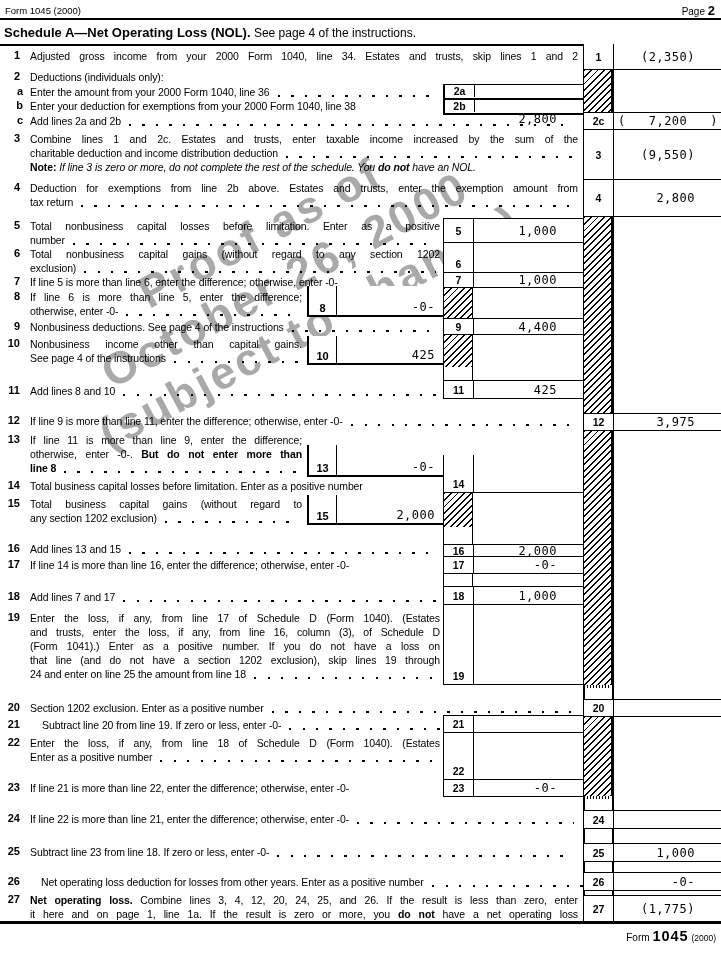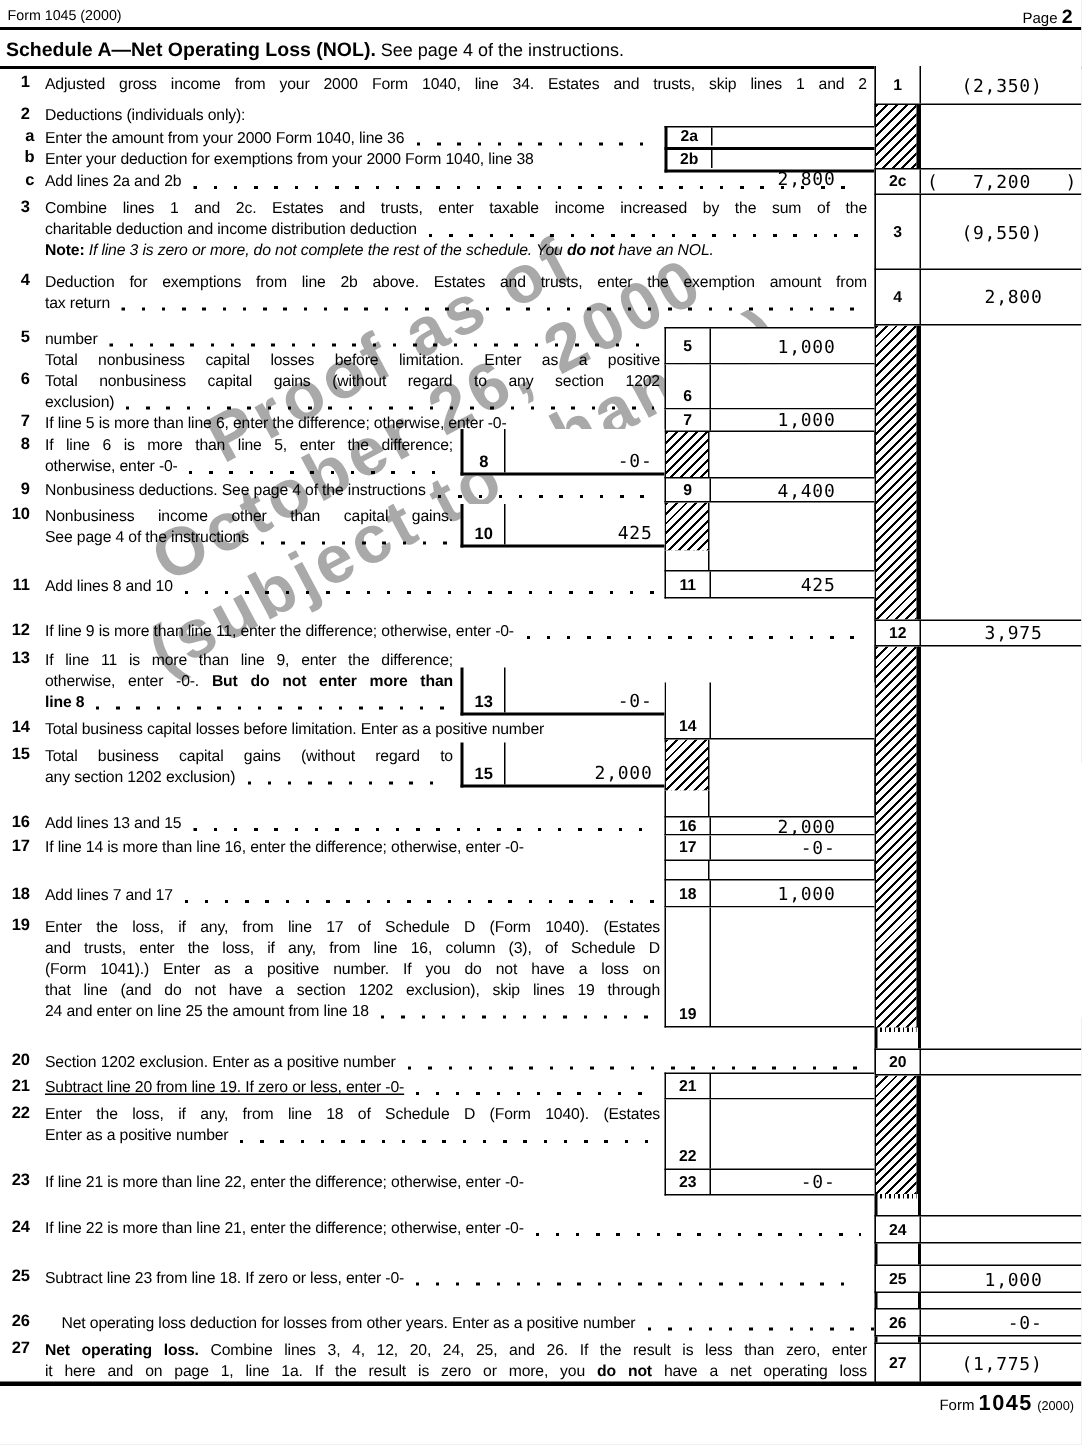--- a/index.html
+++ b/index.html
@@ -294,25 +294,25 @@
       <span class="ln" style="left: 5px; top: 181px;">4</span>
       <div class="row" style="left: 30px; top: 181px; width: 548px;">
         <div class="line j"><span><span>Deduction for exemptions from line 2b above. Estates and trusts, enter the exemption amount from</span></span></div>
         <div class="line fx">
           <span class="txt"><span>tax return</span></span>
           <span class="leader"></span>
         </div>
       </div>
       <span class="ln" style="left: 5px; top: 219px;">5</span>
       <div class="row" style="left: 30px; top: 219px; width: 410px;">
+        <div class="line j"><span><span>Total nonbusiness capital losses before limitation. Enter as a positive</span></span></div>
         <div class="line fx">
           <span class="txt"><span>number</span></span>
           <span class="leader"></span>
         </div>
-        <div class="line j"><span><span>Total nonbusiness capital losses before limitation. Enter as a positive</span></span></div>
       </div>
       <span class="ln" style="left: 5px; top: 247px;">6</span>
       <div class="row" style="left: 30px; top: 247px; width: 410px;">
         <div class="line j"><span><span>Total nonbusiness capital gains (without regard to any section 1202</span></span></div>
         <div class="line fx">
           <span class="txt"><span>exclusion)</span></span>
           <span class="leader"></span>
         </div>
       </div>
       <span class="ln" style="left: 5px; top: 275px;">7</span>
@@ -407,21 +407,21 @@
         </div>
       </div>
       <span class="ln" style="left: 5px; top: 701px;">20</span>
       <div class="row" style="left: 30px; top: 701px; width: 548px;">
         <div class="line fx">
           <span class="txt"><span>Section 1202 exclusion. Enter as a positive number</span></span>
           <span class="leader"></span>
         </div>
       </div>
       <span class="ln" style="left: 5px; top: 718px;">21</span>
-      <div class="row" style="left: 30px; top: 718px; width: 410px; text-decoration: underline;">
+      <div class="row" style="left: 42px; top: 718px; width: 410px;">
         <div class="line fx">
           <span class="txt"><span>Subtract line 20 from line 19. If zero or less, enter -0-</span></span>
           <span class="leader"></span>
         </div>
       </div>
       <span class="ln" style="left: 5px; top: 736px;">22</span>
       <div class="row" style="left: 30px; top: 736px; width: 410px;">
         <div class="line j"><span><span>Enter the loss, if any, from line 18 of Schedule D (Form 1040). (Estates</span></span></div>
         <div class="line fx">
           <span class="txt"><span>Enter as a positive number</span></span>

